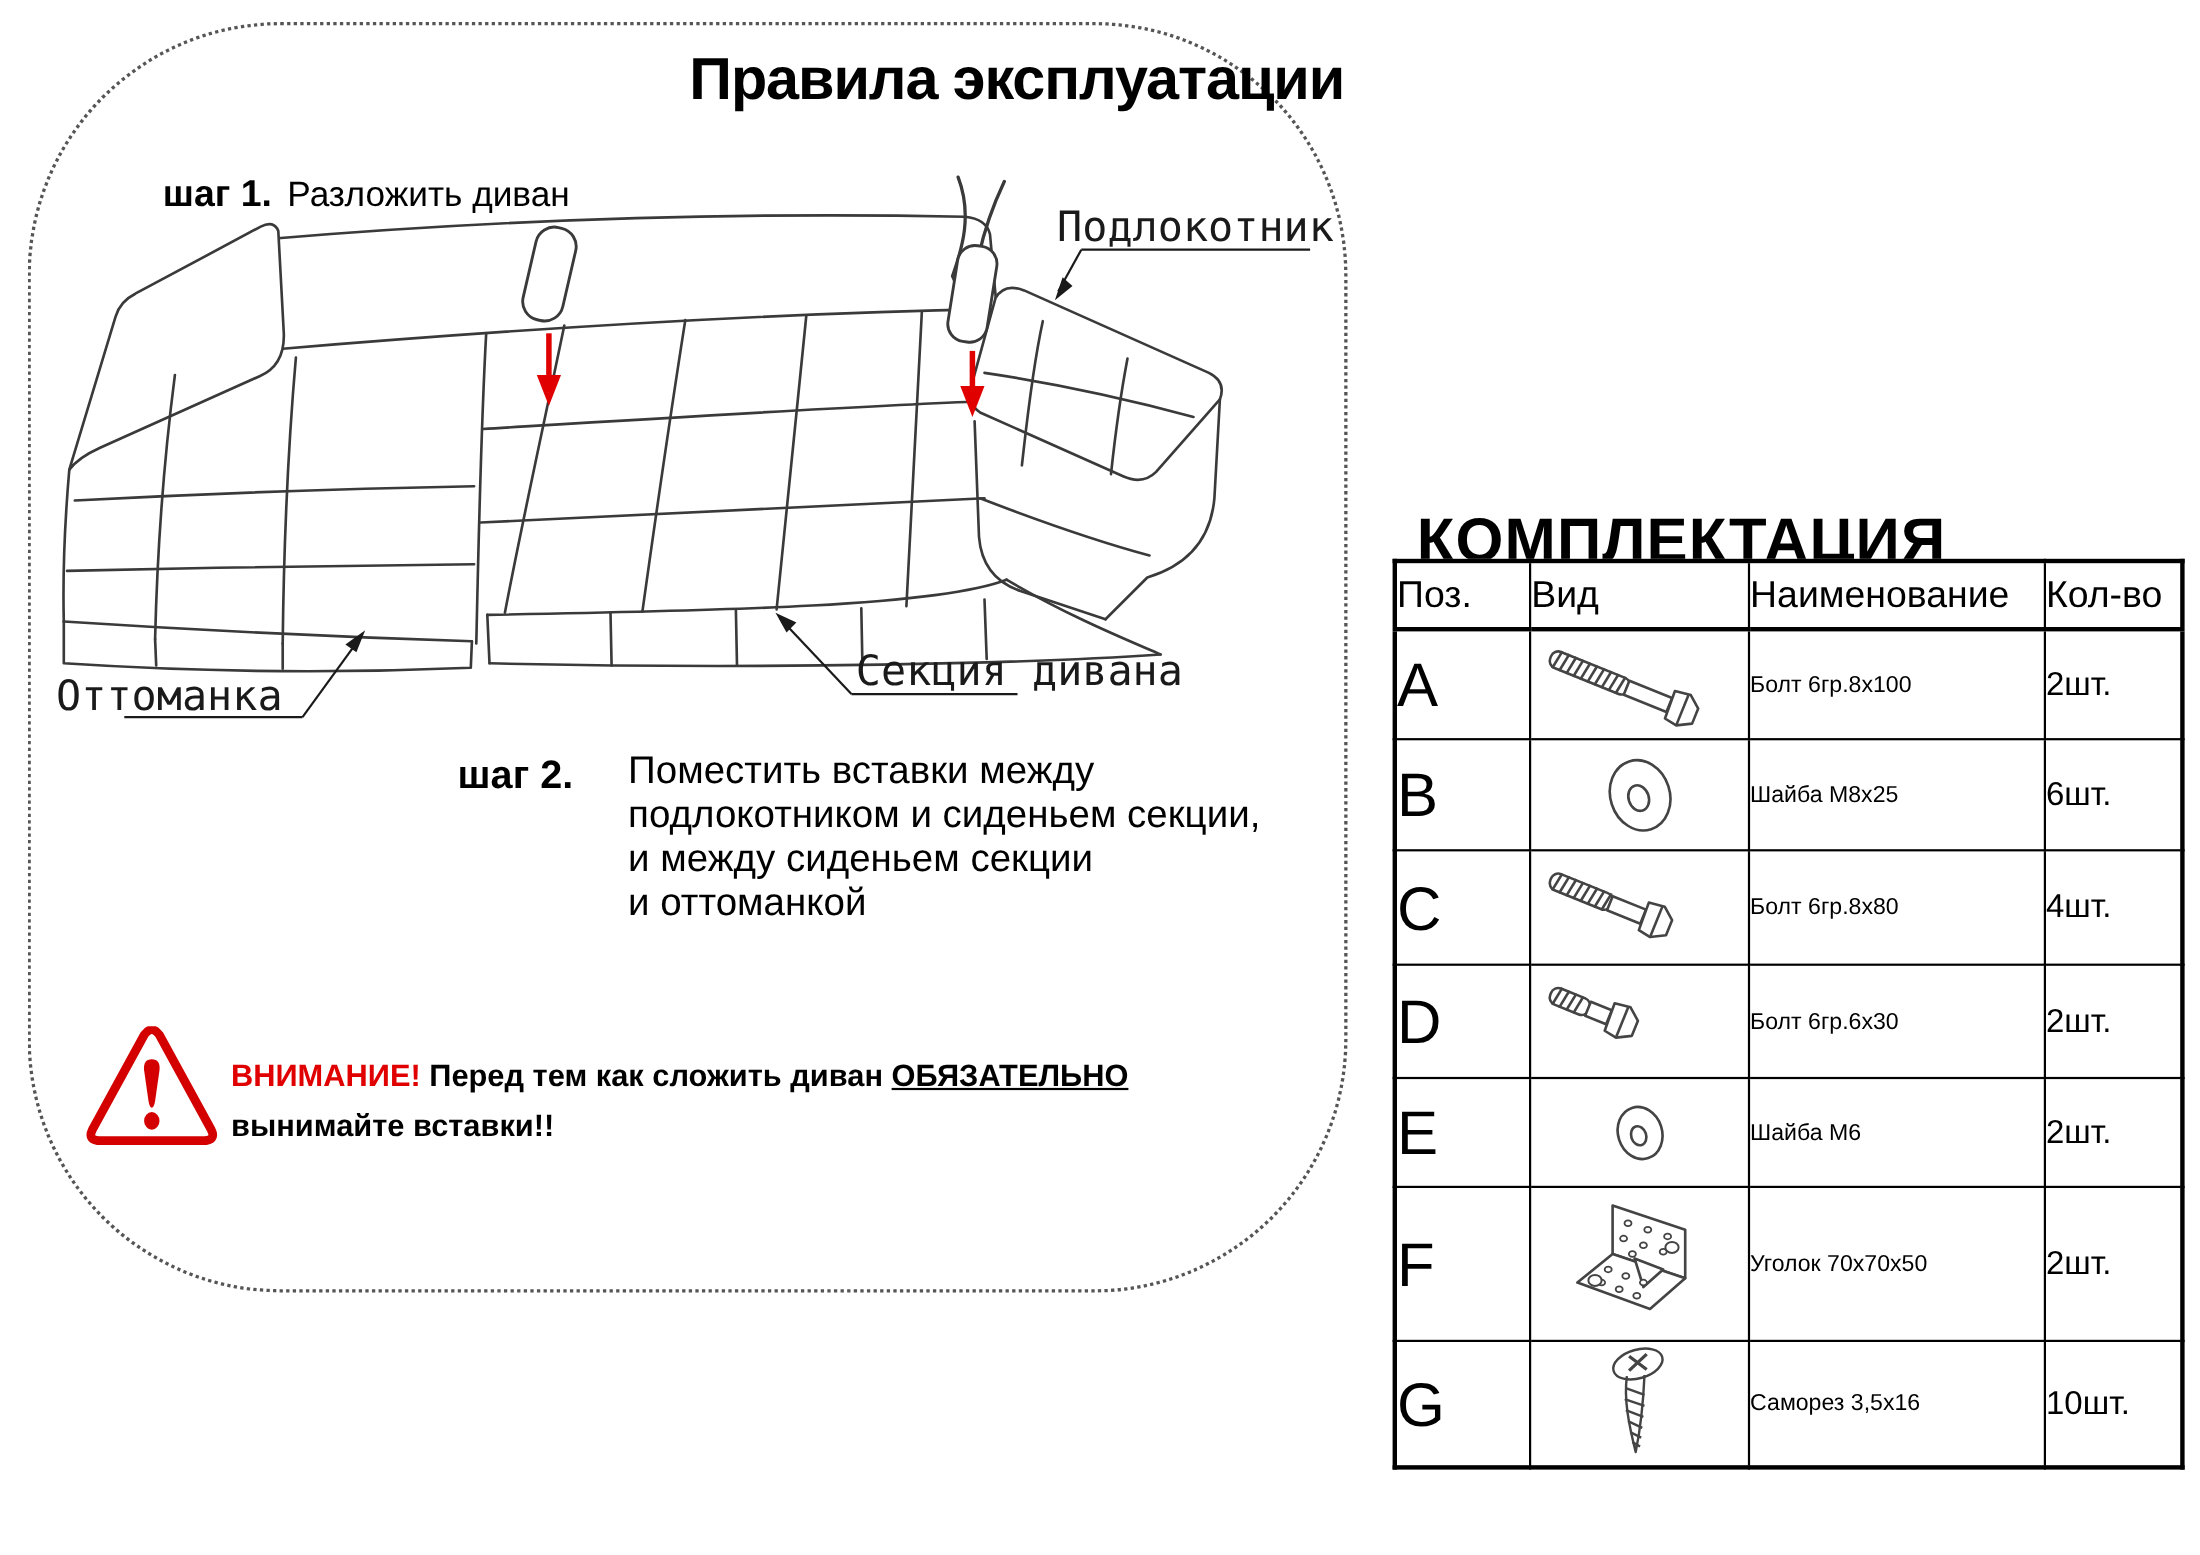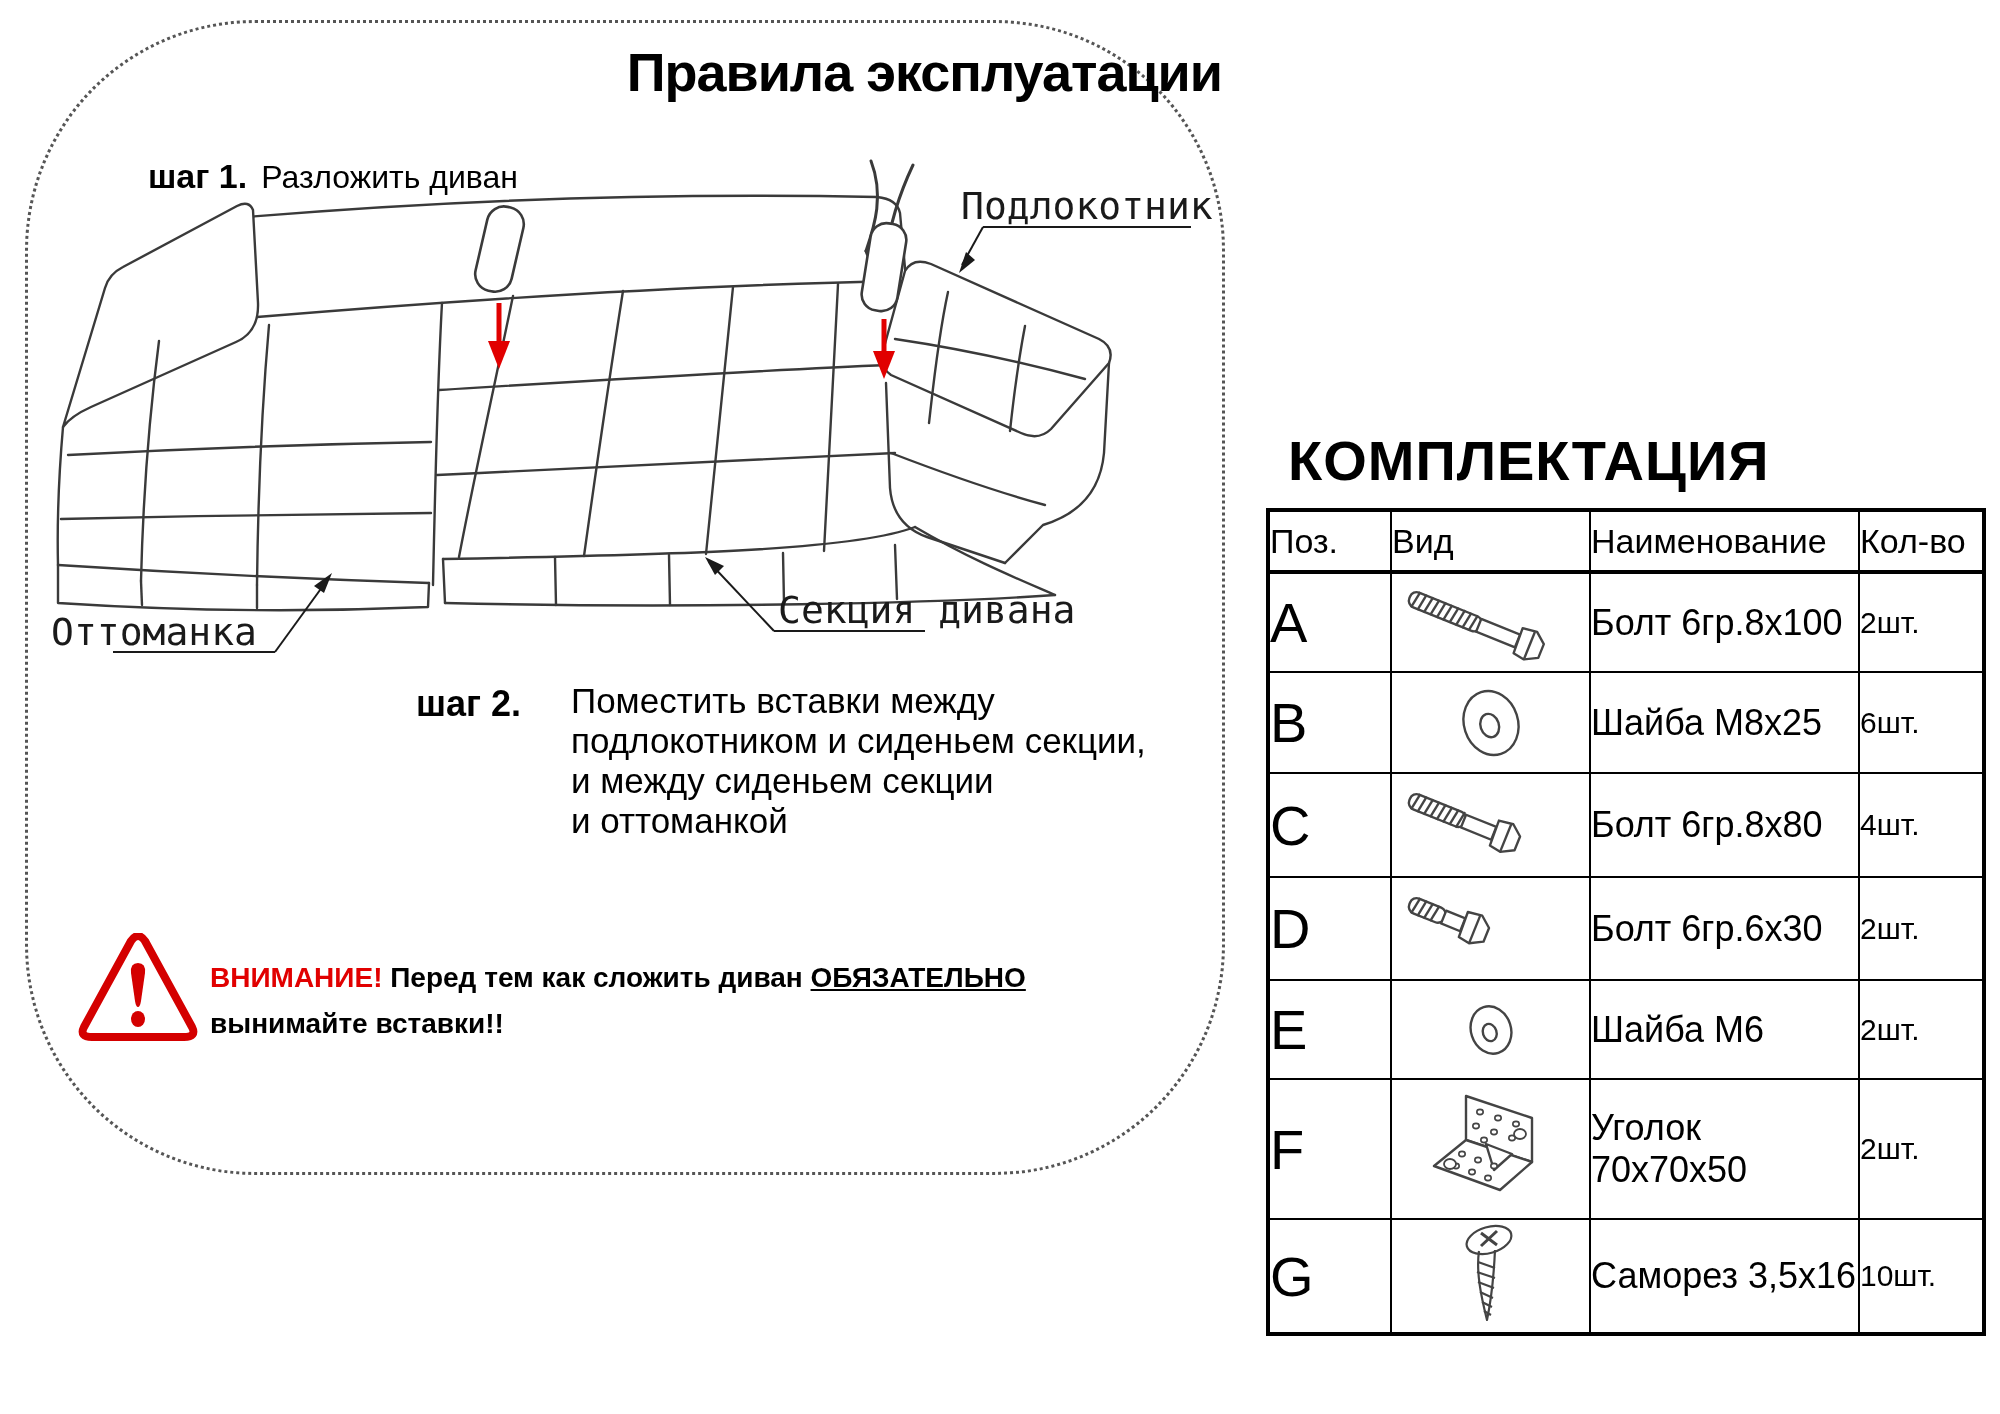--- a/index.html
+++ b/index.html
@@ -29,32 +29,32 @@
   .step2-line { font-size:35px; line-height:40px; white-space:nowrap;margin-left:31px; }
 
   .warning-block { position:absolute; left:25px; top:890px; width:1120px; }
   .warning-triangle { position:absolute; left:25px; top:20px; }
   .warning-text { position:absolute; left:157px; top:42px; width:950px;
                   font-size:28px; font-weight:bold; line-height:46px; }
   .attention { color:#e10000; }
   .w-underline { text-decoration:underline; }
 
   
-  .kit-title { position:absolute; left:1288px; top:428px; font-size:56px; font-weight:bold; letter-spacing:1px; }
+  .kit-title { position:absolute; left:1288px; top:458px; font-size:56px; font-weight:bold; letter-spacing:1px; }
   table.kit {
     position:absolute; left:1266px; top:508px; width:716px;
     border-collapse:collapse; table-layout:fixed; background:#fff;
     border:4px solid #000;
   }
   table.kit th, table.kit td {
     border:2px solid #000; text-align:left; vertical-align:middle; overflow:hidden;
   }
   table.kit thead th { height:62px; font-size:34px; font-weight:normal; border-bottom:4px solid #000; }
   td.pos  { font-size:56px; font-weight:normal; font-family:"Liberation Sans",sans-serif; }
-  td.name { font-size:36px; }
+  td.name { font-size:21px; }
   td.qty  { font-size:30px; }
   td.view .icon-wrap { display:flex; align-items:center; justify-content:center; }
 </style>
 </head>
 <body>
 
 <div class="rules-panel">
 
   <div class="rules-title">Правила эксплуатации</div>
 

